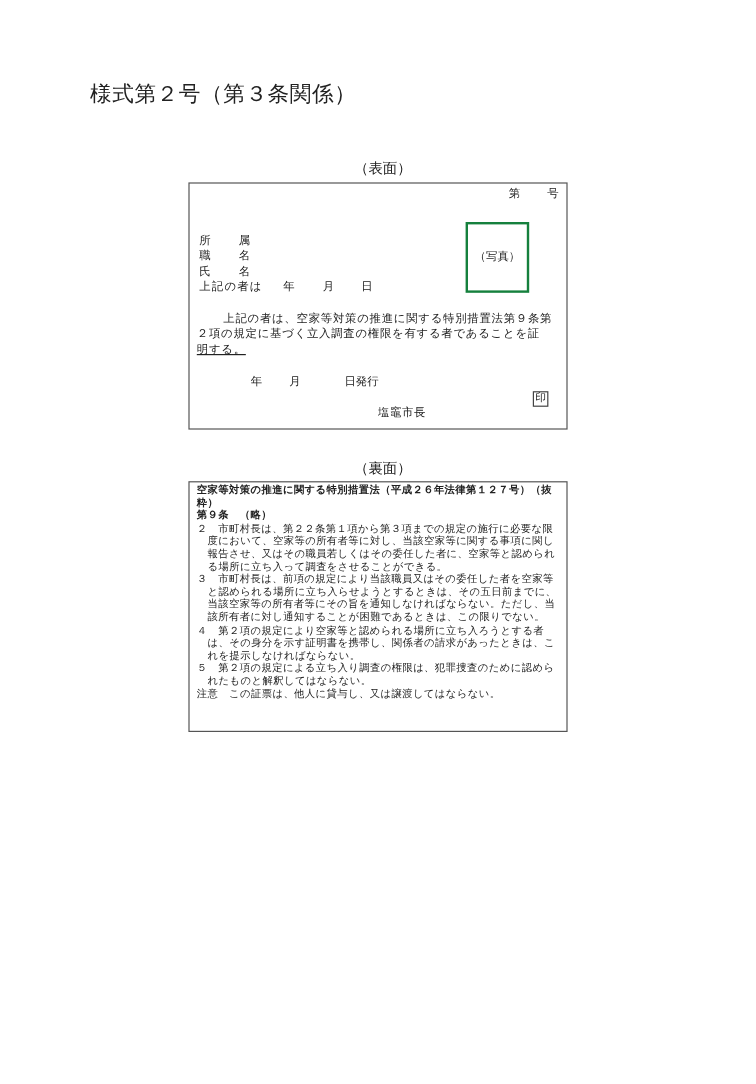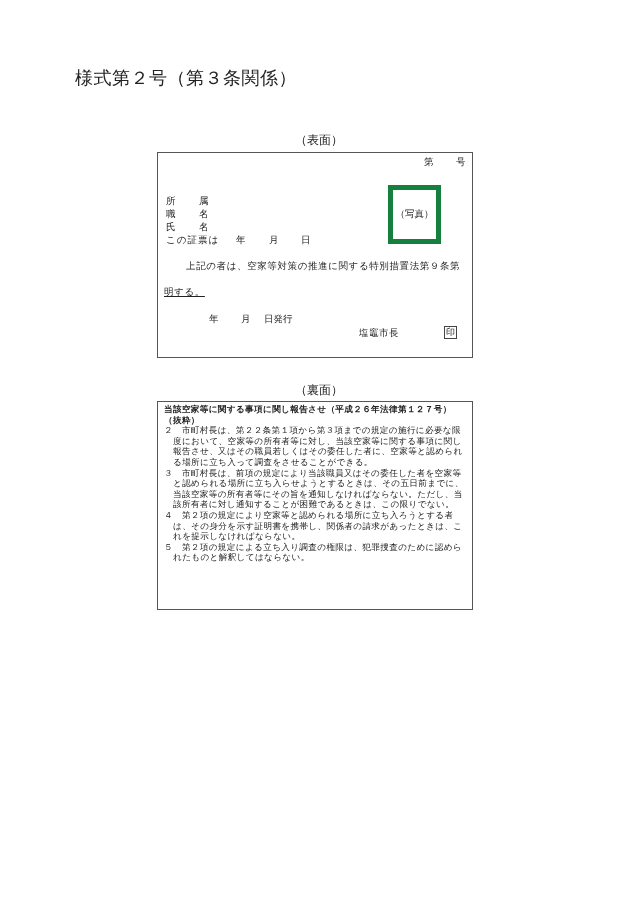--- a/index.html
+++ b/index.html
@@ -7,21 +7,21 @@
       width: 630px; height: 903px; background: #ffffff; position: relative;
       font-family: "DejaVu Serif", "Liberation Serif", serif; color: #222; overflow: hidden;
     }
     .abs { position: absolute; }
     .form-no { left: 75px; top: 66px; font-size: 18px; letter-spacing: 0.5px; }
     .side-label { font-size: 12px; width: 630px; text-align: center; left: 4px; }
     .card { border: 1px solid #555; box-sizing: border-box; }
     .front { left: 157px; top: 152px; width: 316px; height: 206px; }
     .back { left: 157px; top: 401px; width: 316px; height: 209px; }
     .t { font-size: 9.5px; line-height: 12px; white-space: nowrap; }
-    .photo { border: 5px solid #15803d; left: 230px; top: 32px; width: 53px; height: 59px; box-sizing: border-box; display:flex; align-items:center; justify-content:center; font-size: 9.5px; }
+    .photo { border: 2px solid #15803d; left: 230px; top: 32px; width: 53px; height: 59px; box-sizing: border-box; display:flex; align-items:center; justify-content:center; font-size: 9.5px; }
     .seal { border: 1px solid #444; font-size: 9px; padding: 0 1px; line-height: 11px; }
     .back-body { left: 6px; top: 2px; width: 304px; font-size: 8.6px; line-height: 10.6px; letter-spacing: 0.35px; }
     .back-body .b { font-weight: bold; }
     .back-body p { margin: 0; }
     .item { padding-left: 9px; text-indent: -9px; }
   </style>
 </head>
 <body>
 
 <div class="abs form-no">様式第２号（第３条関係）</div>
@@ -31,42 +31,45 @@
 <div class="abs card front">
   <span class="abs t" style="left:266px; top:3px;">第</span>
   <span class="abs t" style="left:298px; top:3px;">号</span>
 
   <span class="abs t" style="left:8px; top:42px;">所</span>
   <span class="abs t" style="left:41px; top:42px;">属</span>
   <span class="abs t" style="left:8px; top:55px;">職</span>
   <span class="abs t" style="left:41px; top:55px;">名</span>
   <span class="abs t" style="left:8px; top:68px;">氏</span>
   <span class="abs t" style="left:41px; top:68px;">名</span>
-  <span class="abs t" style="left:8px; top:81px; letter-spacing:1px;">この証票は</span>
+  <span class="abs t" style="left:8px; top:81px; letter-spacing:1px;">上記の者は</span>
   <span class="abs t" style="left:78px; top:81px;">年</span>
   <span class="abs t" style="left:111px; top:81px;">月</span>
   <span class="abs t" style="left:143px; top:81px;">日</span>
 
   <div class="abs photo">
     <span>（写真）</span>
   </div>
 
   <div class="abs t" style="left:18px; top:107px; letter-spacing:0.6px;">　上記の者は、空家等対策の推進に関する特別措置法第９条第</div>
+  <div class="abs t" style="left:6px; top:120px; letter-spacing:0.6px;">２項の規定に基づく立入調査の権限を有する者であることを証</div>
   <div class="abs t" style="left:6px; top:133px; letter-spacing:0.6px;text-decoration:underline;">明する。</div>
 
   <span class="abs t" style="left:51px; top:160px;">年</span>
   <span class="abs t" style="left:83px; top:160px;">月</span>
-  <span class="abs t" style="left:106px; top:160px;">日発行</span>
-  <span class="abs t" style="left:157px; top:174px; letter-spacing:0.5px;margin-left:44px;">塩竈市長</span>
+  <span class="abs t" style="left:129px; top:160px;">日発行</span>
+  <span class="abs t" style="left:157px; top:186px; letter-spacing:0.5px;">塩竈市長</span>
   <span class="abs seal" style="left:286px; top:173px;">印</span>
 </div>
 
 <div class="abs side-label" style="top:382px;">（裏面）</div>
 
 <div class="abs card back">
   <div class="abs back-body">
-    <p class="b">当該空家等に関する事項に関し報告させ（平成２６年法律第１２７号）（抜粋）</p>
+    <p class="b">空家等対策の推進に関する特別措置法（平成２６年法律第１２７号）（抜粋）</p>
+    <p class="b">第９条　（略）</p>
     <p class="item">２　市町村長は、第２２条第１項から第３項までの規定の施行に必要な限度において、空家等の所有者等に対し、当該空家等に関する事項に関し報告させ、又はその職員若しくはその委任した者に、空家等と認められる場所に立ち入って調査をさせることができる。</p>
     <p class="item">３　市町村長は、前項の規定により当該職員又はその委任した者を空家等と認められる場所に立ち入らせようとするときは、その五日前までに、当該空家等の所有者等にその旨を通知しなければならない。ただし、当該所有者に対し通知することが困難であるときは、この限りでない。</p>
     <p class="item">４　第２項の規定により空家等と認められる場所に立ち入ろうとする者は、その身分を示す証明書を携帯し、関係者の請求があったときは、これを提示しなければならない。</p>
     <p class="item">５　第２項の規定による立ち入り調査の権限は、犯罪捜査のために認められたものと解釈してはならない。</p>
+    <p>注意　この証票は、他人に貸与し、又は譲渡してはならない。</p>
   </div>
 </div>
 
 </body></html>

